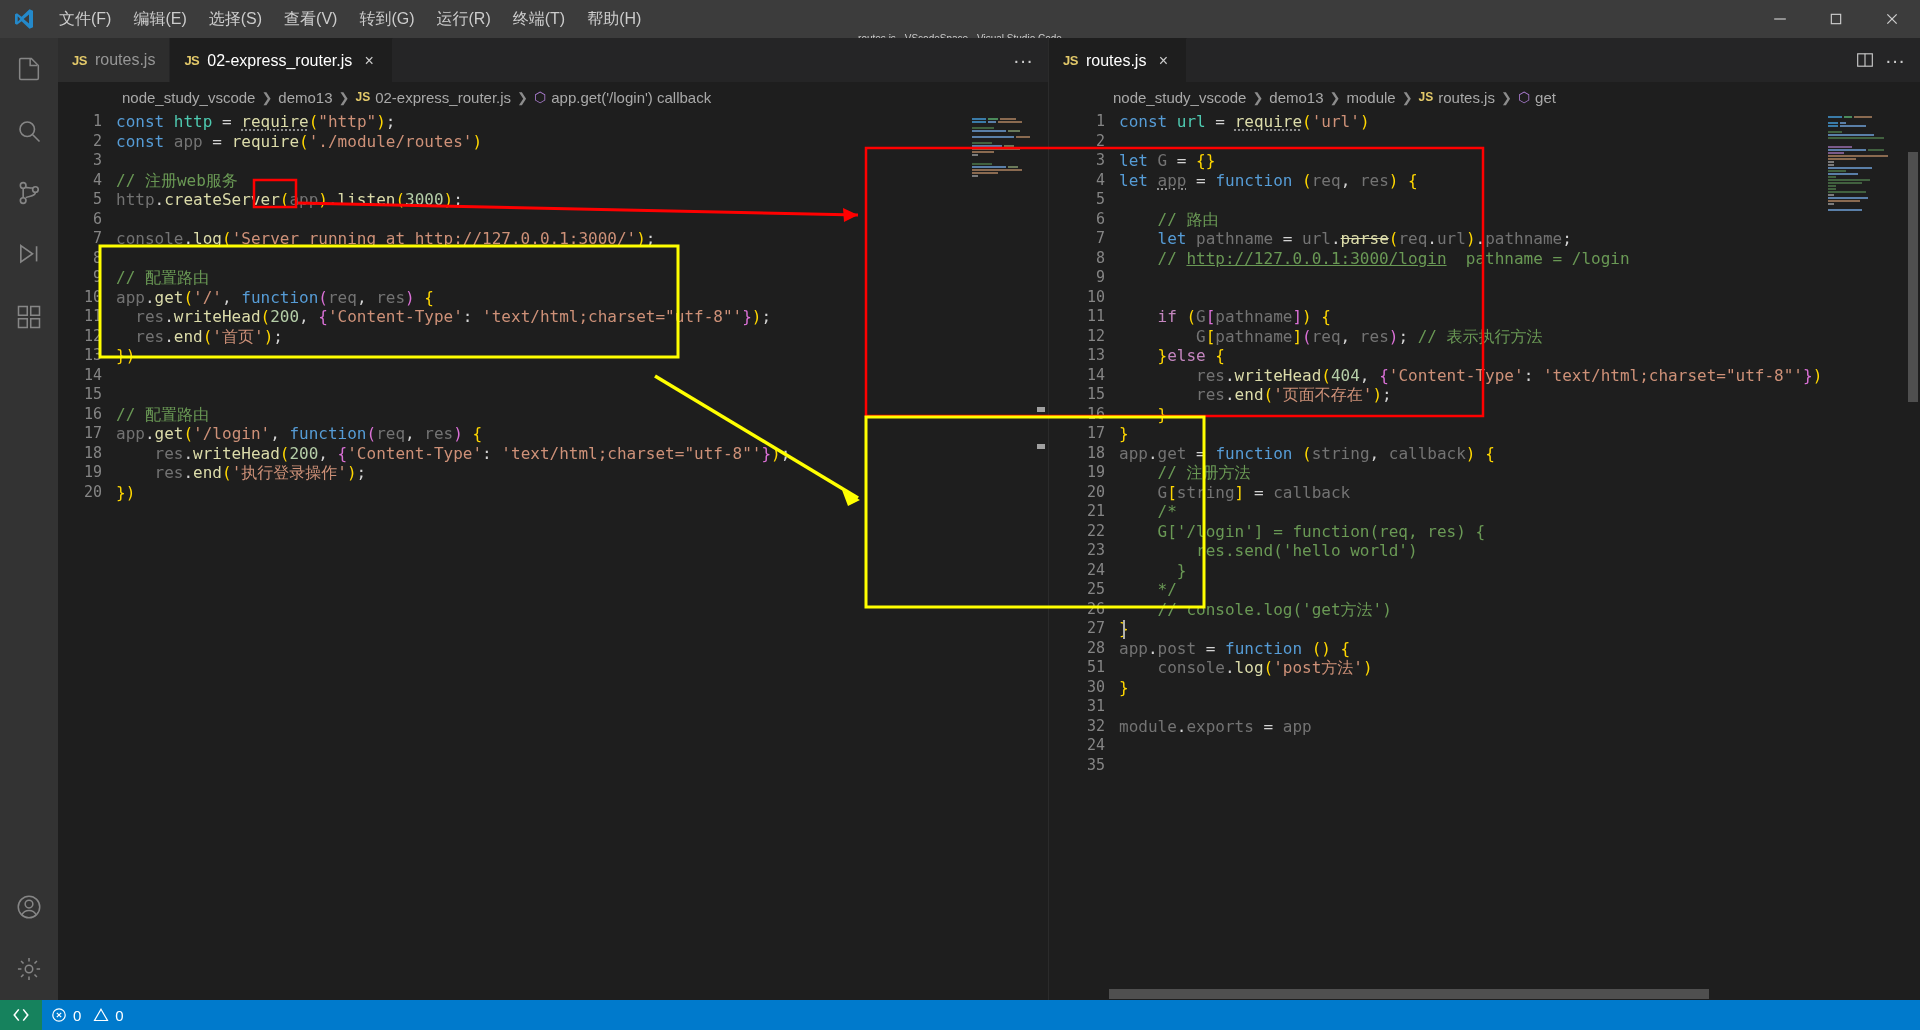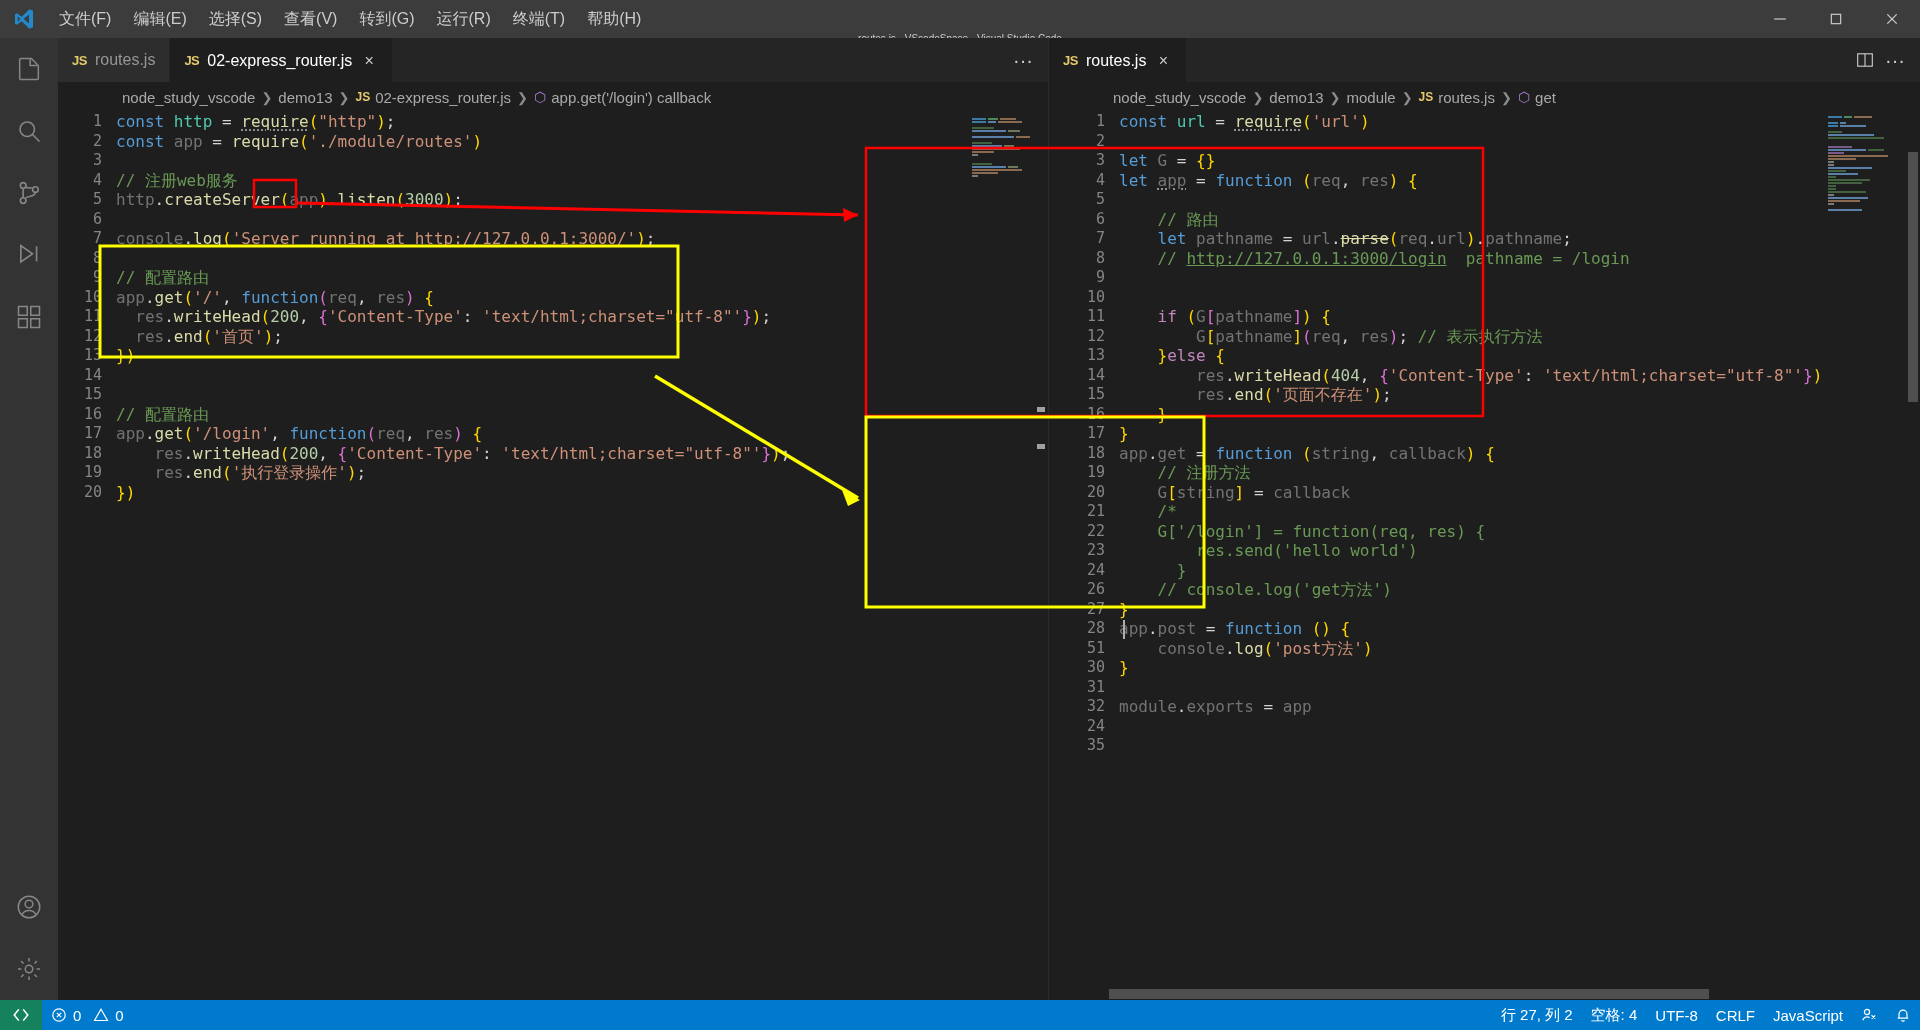--- a/index.html
+++ b/index.html
@@ -430,20 +430,21 @@
             <div class="cl"><span class="ln">15</span><span class="gutter2"></span><span class="code">        <span class="var">res</span><span class="pun">.</span><span class="fn">end</span><span class="br1">(</span><span class="str">'页面不存在'</span><span class="br1">)</span>;</span></div>
             <div class="cl"><span class="ln">16</span><span class="gutter2"></span><span class="code">    <span class="br1">}</span></span></div>
             <div class="cl"><span class="ln">17</span><span class="gutter2"></span><span class="code"><span class="br1">}</span></span></div>
             <div class="cl"><span class="ln">18</span><span class="gutter2"></span><span class="code"><span class="var">app</span><span class="pun">.</span><span class="var">get</span> <span class="pun">=</span> <span class="kw">function</span> <span class="br1">(</span><span class="var">string</span>, <span class="var">callback</span><span class="br1">)</span> <span class="br1">{</span></span></div>
             <div class="cl"><span class="ln">19</span><span class="gutter2"></span><span class="code">    <span class="cmt">// 注册方法</span></span></div>
             <div class="cl"><span class="ln">20</span><span class="gutter2"></span><span class="code">    <span class="var">G</span><span class="br1">[</span><span class="var">string</span><span class="br1">]</span> <span class="pun">=</span> <span class="var">callback</span></span></div>
             <div class="cl"><span class="ln">21</span><span class="gutter2"></span><span class="code">    <span class="cmt">/*</span></span></div>
             <div class="cl"><span class="ln">22</span><span class="gutter2"></span><span class="code">    <span class="cmt">G['/login'] = function(req, res) {</span></span></div>
             <div class="cl"><span class="ln">23</span><span class="gutter2"></span><span class="code">        <span class="cmt">res.send('hello world')</span></span></div>
             <div class="cl"><span class="ln">24</span><span class="gutter2"></span><span class="code">      <span class="cmt">}</span></span></div>
+            <div class="cl"><span class="ln">25</span><span class="gutter2"></span><span class="code">    <span class="cmt">*/</span></span></div>
             <div class="cl"><span class="ln">26</span><span class="gutter2"></span><span class="code">    <span class="cmt">// console.log('get方法')</span></span></div>
             <div class="cl"><span class="ln">27</span><span class="gutter2"></span><span class="code"><span class="br1">}</span></span></div>
             <div class="cl"><span class="ln">28</span><span class="gutter2"></span><span class="code"><span class="var">app</span><span class="pun">.</span><span class="var">post</span> <span class="pun">=</span> <span class="kw">function</span> <span class="br1">()</span> <span class="br1">{</span></span></div>
             <div class="cl"><span class="ln">51</span><span class="gutter2"></span><span class="code">    <span class="var">console</span><span class="pun">.</span><span class="fn">log</span><span class="br1">(</span><span class="str">'post方法'</span><span class="br1">)</span></span></div>
             <div class="cl"><span class="ln">30</span><span class="gutter2"></span><span class="code"><span class="br1">}</span></span></div>
             <div class="cl"><span class="ln">31</span><span class="gutter2"></span><span class="code"></span></div>
             <div class="cl"><span class="ln">32</span><span class="gutter2"></span><span class="code"><span class="var">module</span><span class="pun">.</span><span class="var">exports</span> <span class="pun">=</span> <span class="var">app</span></span></div>
             <div class="cl"><span class="ln">24</span><span class="gutter2"></span><span class="code"></span></div>
             <div class="cl"><span class="ln">35</span><span class="gutter2"></span><span class="code"></span></div>
           </div>
@@ -586,34 +587,15 @@
       <svg viewBox="0 0 16 16" fill="none" stroke="#ffffff" stroke-width="1.2">
         <circle cx="8" cy="8" r="6.2"></circle>
           <path d="M5.8 5.8 L10.2 10.2 M10.2 5.8 L5.8 10.2"></path>
       </svg>
       <span>0</span>
       <svg viewBox="0 0 16 16" fill="none" stroke="#ffffff" stroke-width="1.2" style="margin-left:6px">
         <path d="M8 2.2 L14.5 13.5 L1.5 13.5 Z"></path>
       </svg>
       <span>0</span>
     </div>
-    <div class="sb-right">
-      <div class="sb-item">行 27, 列 2</div>
-      <div class="sb-item">空格: 4</div>
-      <div class="sb-item">UTF-8</div>
-      <div class="sb-item">CRLF</div>
-      <div class="sb-item">JavaScript</div>
-      <div class="sb-item">
-        <svg viewBox="0 0 16 16" fill="none" stroke="#ffffff" stroke-width="1.2">
-          <circle cx="6" cy="5" r="2.6"></circle>
-            <path d="M1.8 13.2c0.8-2.3 2.3-3.4 4.2-3.4 1 0 1.9 0.3 2.6 0.9"></path>
-          <path d="M10.5 8.2 L14.2 11.6 M14.2 8.4 L10.7 11.8"></path>
-        </svg>
-      </div>
-      <div class="sb-item">
-        <svg viewBox="0 0 16 16" fill="none" stroke="#ffffff" stroke-width="1.2">
-          <path d="M4 11.2V7.2a4 4 0 0 1 8 0v4M2.8 11.2h10.4M6.6 13.2a1.5 1.5 0 0 0 2.8 0"></path>
-        </svg>
-      </div>
-    </div>
   </div>
 
 </div>
 
 </body></html>

